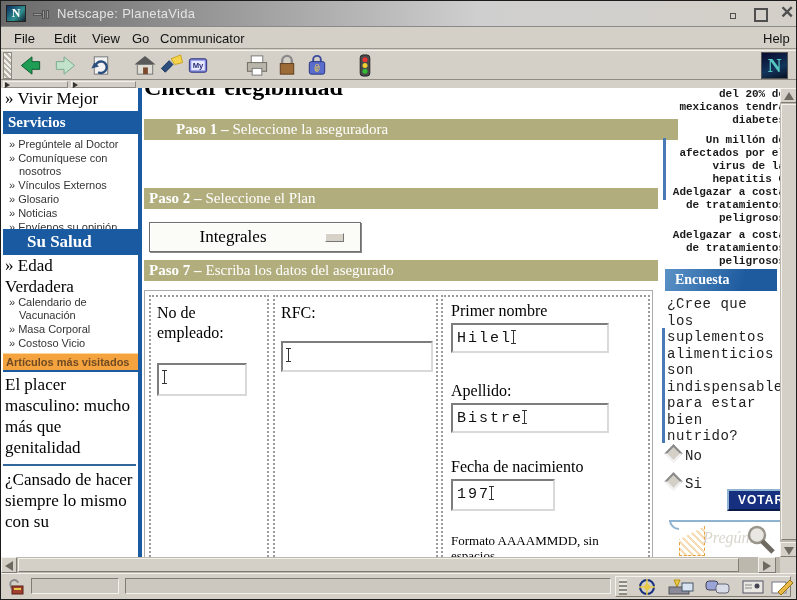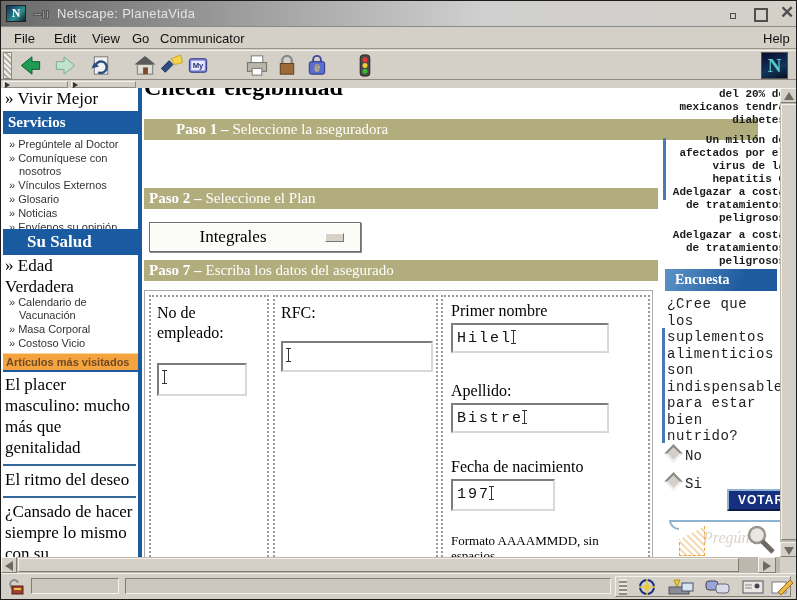--- a/index.html
+++ b/index.html
@@ -222,29 +222,28 @@
       <div class="abs side-big" style="left:2px; top:167px; width:100px; line-height:21px;">» Edad Verdadera</div>
       <div class="abs" style="left:2px; top:208px; width:132px;">
         <div class="side-link">» Calendario de Vacunación</div>
         <div class="side-link">» Masa Corporal</div>
         <div class="side-link">» Costoso Vicio</div>
         <div class="side-link">» Tabla de Calorias</div>
       </div>
       <div class="abs orange-bar" style="left:0; top:265px; width:135px;">Artículos más visitados</div>
       <div class="abs" style="left:0; top:283px; width:133px;">
         <div class="article">El placer masculino: mucho más que genitalidad</div>
-        <div class="article">El ritmo del deseo</div>
         <div class="article" style="border-bottom:none;">¿Cansado de hacer siempre lo mismo con su</div>
       </div>
     </div>
     <div class="abs bluediv" style="left:137px; top:0; width:4px; height:469px;"></div>
 
     <div class="abs pagetitle" style="left:143px; top:-14px;">Checar elegibilidad</div>
 
-    <div class="abs paso" style="left:143px; top:31px; width:614px;padding-left:32px;">
+    <div class="abs paso" style="left:143px; top:31px; width:534px;padding-left:32px;">
       <b>Paso 1 –</b><span>Seleccione la aseguradora</span>
     </div>
 
     <div class="abs paso" style="left:143px; top:100px; width:514px;">
       <b>Paso 2 –</b><span>Seleccione el Plan</span>
     </div>
     <div class="abs optmenu" style="left:148px; top:134px; width:212px; height:30px;">
       <span class="lbl">Integrales</span>
       <span class="ind"></span>
     </div>

